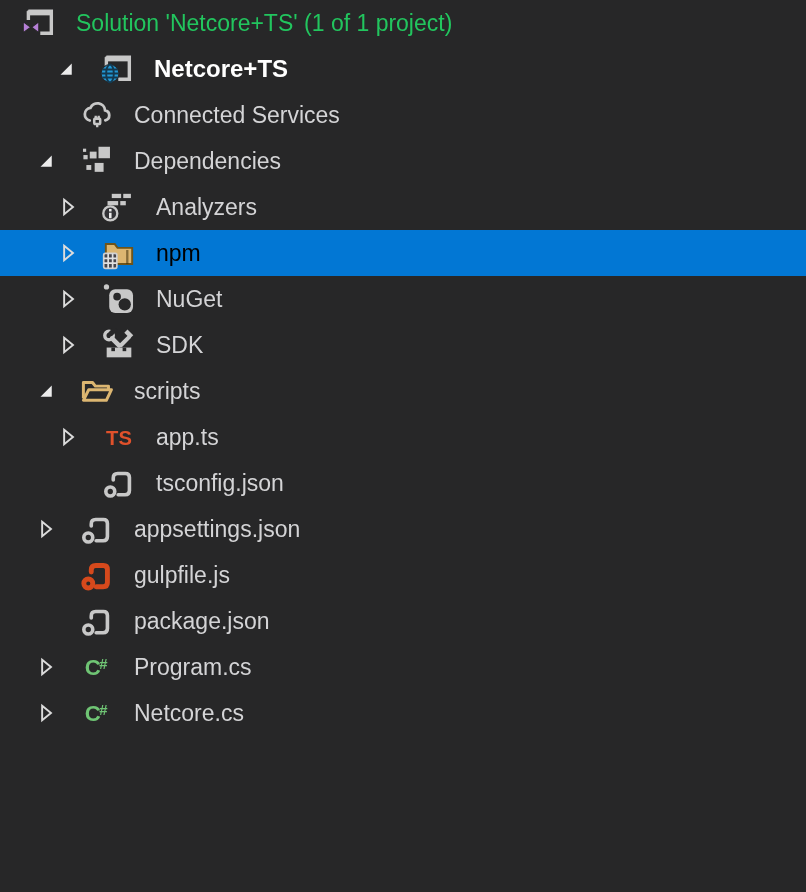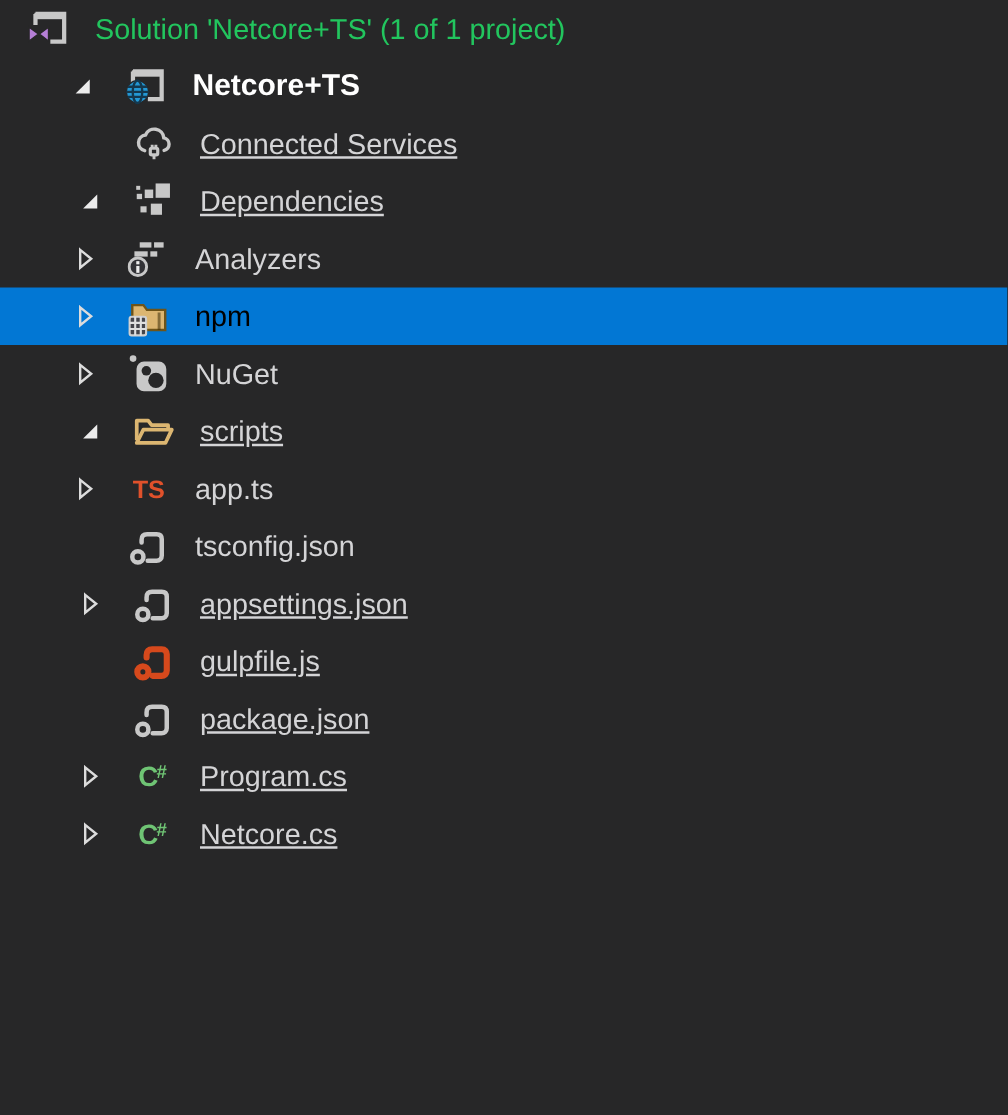--- a/index.html
+++ b/index.html
@@ -14,21 +14,21 @@
     display:flex;align-items:center;
     height:46px;width:806px;box-sizing:border-box;
     font-size:23px;color:#D4D4D6;white-space:nowrap;
     cursor:default;
   }
   .row.solution{color:#22c55e;}
   .row.bold{font-weight:bold;color:#FFFFFF;font-size:24px;}
   .row.sel{background:#0277D4;color:#000000;}
   .lvl0{padding-left:14px;}
   .lvl1{padding-left:6px;margin-left:40px;}
-  .lvl2{padding-left:52px;text-decoration:underline;}
+  .lvl2{padding-left:26px;}
   .lvl3{padding-left:48px;}
   .expander{
     width:46px;flex:0 0 46px;height:46px;
     display:flex;align-items:center;box-sizing:border-box;
     padding-left:9px;
   }
   .icon-cell{
     width:50px;flex:0 0 50px;height:46px;
     display:flex;align-items:center;justify-content:center;
   }
@@ -145,20 +145,40 @@
     <span class="icon-cell">
         <svg width="34" height="34" viewBox="0 0 16 16">
    <circle cx="2.1" cy="2.3" r="1.25" fill="#C8C8C8"></circle>
    <rect x="3.4" y="3.4" width="11.2" height="11.2" rx="2.8" fill="#C8C8C8"></rect>
    <circle cx="7.1" cy="6.9" r="1.8" fill="#272728"></circle>
    <circle cx="10.7" cy="10.5" r="2.9" fill="#272728"></circle>
         </svg>
       </span>
     <span class="label">NuGet</span>
   </div>
+    <div class="row lvl3">
+    <span class="expander">
+        <svg width="22" height="22" viewBox="0 0 16 16">
+          <path d="M5.2 2.8 L11.6 8 L5.2 13.2 Z" fill="none" stroke="#DCDCDC" stroke-width="1.4"></path>
+        </svg>
+      </span>
+    <span class="icon-cell">
+        <svg width="34" height="34" viewBox="0 0 16 16">
+   <circle cx="3.3" cy="3.5" r="2" fill="none" stroke="#C8C8C8" stroke-width="1.6"></circle>
+   <path d="M3.3 3.5 L6.6 0.2" stroke="#272728" stroke-width="2.4"></path>
+   <path d="M4.7 4.9 L8 8.2" stroke="#C8C8C8" stroke-width="2.2" stroke-linecap="round"></path>
+   <path d="M12.6 4.4 L8.9 8.1" stroke="#C8C8C8" stroke-width="1.9" stroke-linecap="round"></path>
+   <path d="M10.5 2.2 L13.2 4.9 L14.7 3.4 L12 0.7 Z" fill="#C8C8C8"></path>
+   <rect x="2.2" y="9.2" width="11.6" height="4.6" fill="#C8C8C8"></rect>
+   <rect x="4.4" y="9.2" width="1.7" height="1.7" fill="#272728"></rect>
+   <rect x="9.7" y="9.2" width="1.7" height="1.7" fill="#272728"></rect>
+        </svg>
+      </span>
+    <span class="label">SDK</span>
+  </div>
     <div class="row lvl2">
     <span class="expander">
         <svg width="22" height="22" viewBox="0 0 16 16">
           <path d="M12.2 4 V12.2 H4 Z" fill="#ECECEC"></path>
         </svg>
       </span>
     <span class="icon-cell">
         <svg width="34" height="34" viewBox="0 0 16 16">
    <path d="M1.6 11.4 V4 H5.9 L7.2 5.7 H13.4 V7.4" fill="none" stroke="#DCB671" stroke-width="1.4" stroke-linejoin="round"></path>
    <path d="M1.6 12.4 L4.1 7.4 H14.8 L12.4 12.4 Z" fill="none" stroke="#DCB671" stroke-width="1.4" stroke-linejoin="round"></path>

